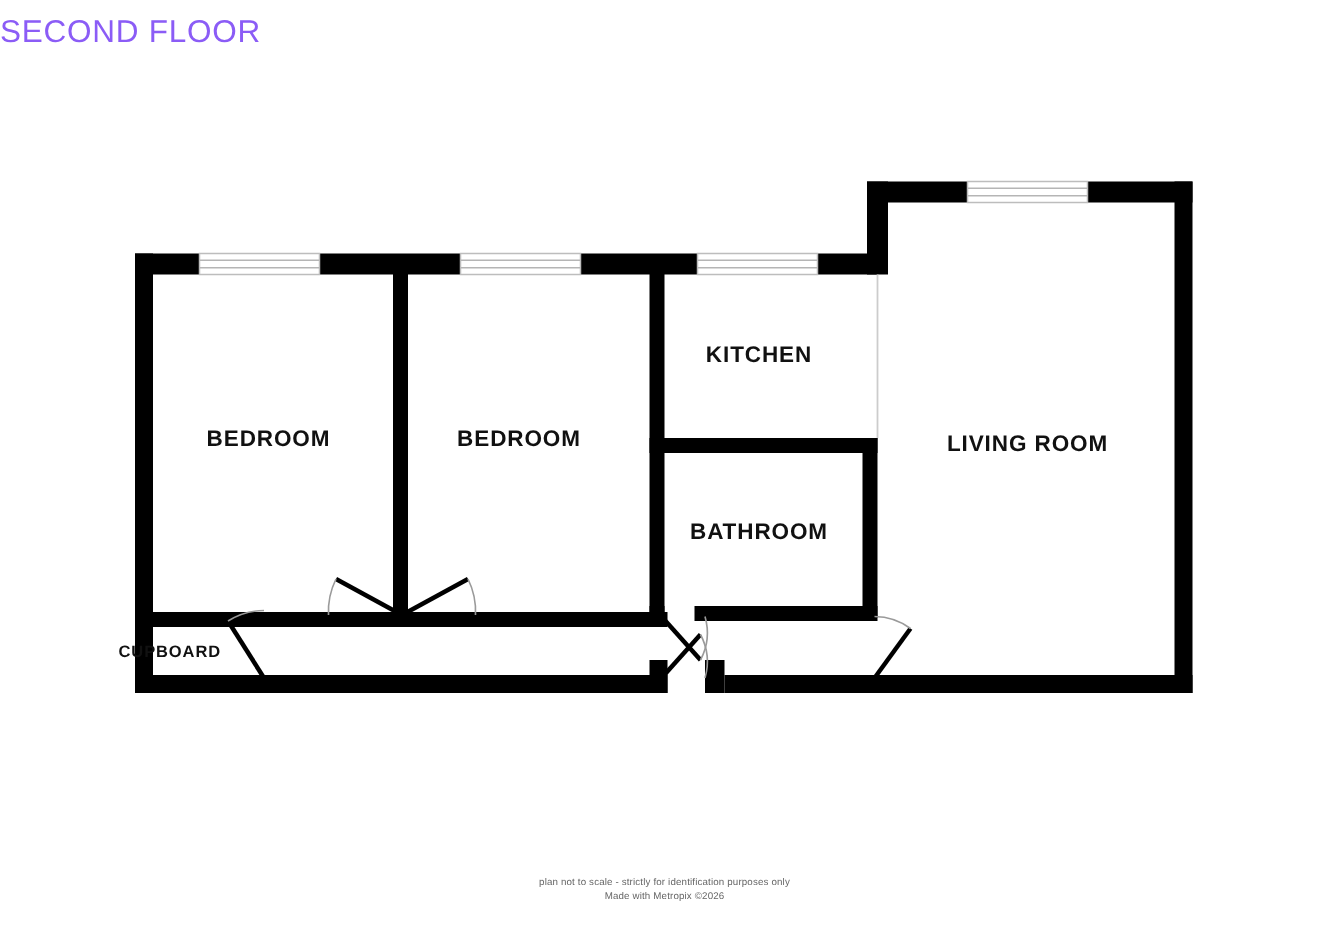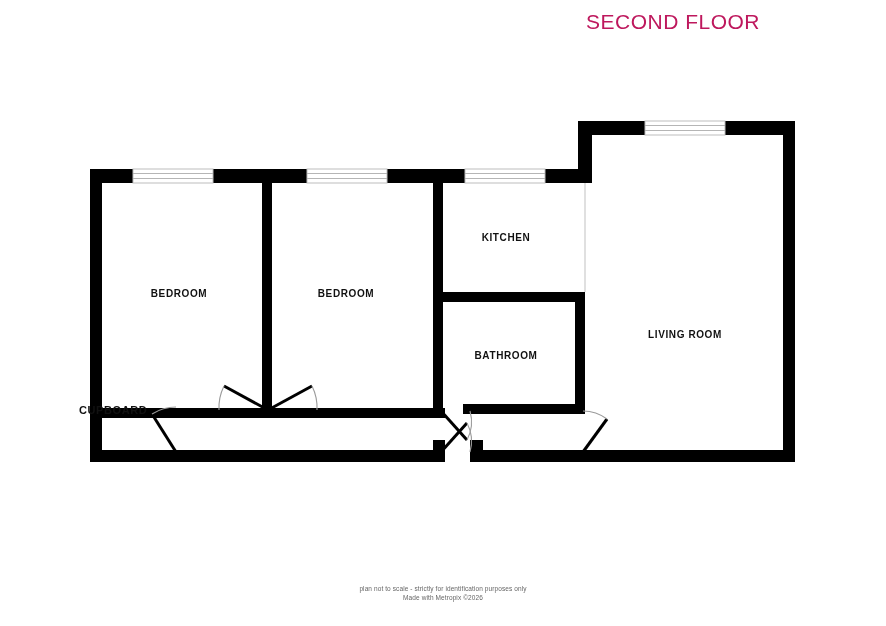--- a/index.html
+++ b/index.html
@@ -19,34 +19,34 @@
     position: absolute;
     left: 0; top: 0;
     width: 886px;
     height: 626px;
   }
   .plan-title {
     position: absolute;
     left: 0;
     top: 10px;
     width: 760px;
-    text-align: right;
+    text-align: left;
     font-size: 21px;
     font-weight: 400;
     letter-spacing: 0.5px;
-    color: #be185d;
+    color: #8b5cf6;
   }
   .floorplan-svg {
     position: absolute;
     left: 0;
     top: 0;
   }
   .room-label {
     position: absolute;
-    font-size: 10px;
+    font-size: 15px;
     font-weight: bold;
     letter-spacing: 0.6px;
     color: #111111;
     white-space: nowrap;
   }
   .room-label.centered {
     transform: translate(-50%, -50%);
   }
   .footer-note {
     position: absolute;
@@ -174,20 +174,20 @@
   </svg>
 
   <div class="room-label centered" style="left:179px; top:293px;">BEDROOM</div>
 
   <div class="room-label centered" style="left:346px; top:293px;">BEDROOM</div>
 
   <div class="room-label centered" style="left:506px; top:237px;">KITCHEN</div>
 
   <div class="room-label centered" style="left:506px; top:355px;text-align:right;">BATHROOM</div>
 
-  <div class="room-label centered" style="left:685px; top:296px;margin-top:38px;">LIVING ROOM</div>
+  <div class="room-label centered" style="left:685px; top:296px;">LIVING ROOM</div>
 
-  <div class="room-label" style="left:90px; top:404px; font-size:11px; margin-left:-11px;">CUPBOARD</div>
+  <div class="room-label" style="left:90px; top:429px; font-size:11px; margin-left:-11px;">CUPBOARD</div>
 
   <div class="footer-note footer-line1">plan not to scale - strictly for identification purposes only</div>
   <div class="footer-note footer-line2">Made with Metropix ©2026</div>
 
 </div>
 
 </body></html>

